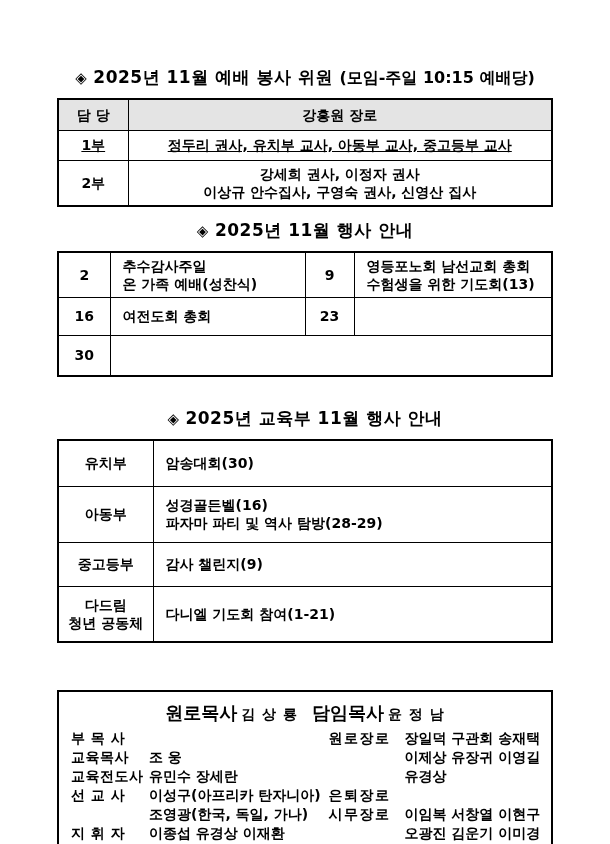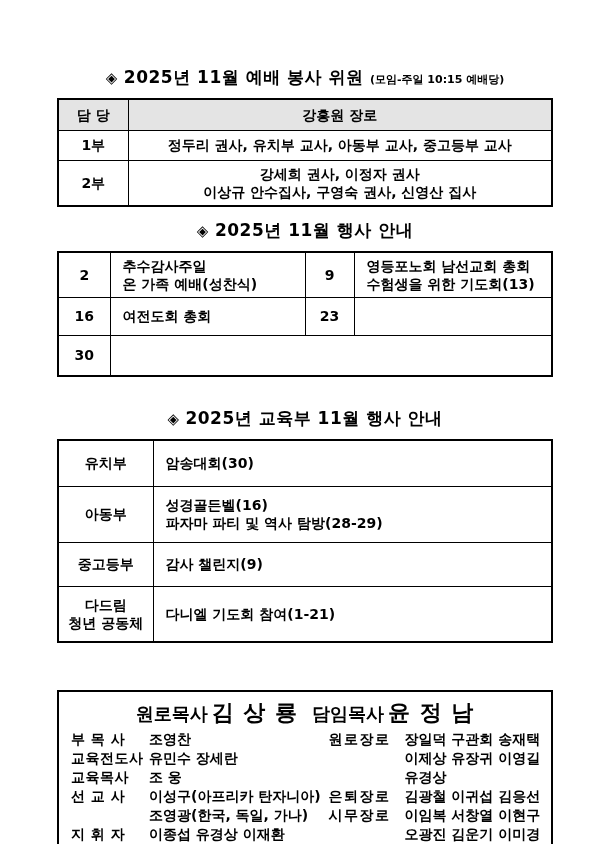--- a/index.html
+++ b/index.html
@@ -17,21 +17,21 @@
   .content { padding: 0 57px; }
 
   .section-title {
     text-align: center;
     font-size: 17px;
     font-weight: bold;
     letter-spacing: 0.5px;
     white-space: nowrap;
   }
   .section-title .diamond { font-size: 15px; margin-right: 6px; }
-  .section-title .subtitle { font-size: 11px; letter-spacing: 0; }
+  .section-title .subtitle { font-size: 16px; letter-spacing: 0; }
 
   .t1 { padding-top: 66px; }
   .t2 { padding-top: 12px; }
   .t3 { padding-top: 30px; }
 
   table {
     width: 100%;
     border-collapse: collapse;
     table-layout: fixed;
     font-size: 14px;
@@ -39,21 +39,21 @@
     margin-top: 9px;
   }
   table, table td { border: 1px solid #000; }
   table { border: 2px solid #000; }
   td { padding: 4px 6px; vertical-align: middle; line-height: 18px; }
   td.center { text-align: center; }
   td.left { text-align: left; padding-left: 12px; }
   tr.hdr td { background: #e4e4e4; text-align: center; height: 31px; }
 
   .worship-tbl td:first-child { width: 70px; text-align: center; }
-  .worship-tbl tr:nth-child(2) td { height: 30px; }
+  .worship-tbl tr:nth-child(2) td { height: 30px; text-decoration: underline; }
   .worship-tbl tr:nth-child(3) td { height: 41px; }
 
   .events-tbl td:nth-child(1), .events-tbl td:nth-child(3) { text-align: center; }
   .events-tbl col.c-day1 { width: 52px; }
   .events-tbl col.c-ev1  { width: 195px; }
   .events-tbl col.c-day2 { width: 49px; }
   .events-tbl tr:nth-child(1) td { height: 45px; }
   .events-tbl tr:nth-child(2) td { height: 38px; }
   .events-tbl tr:nth-child(3) td { height: 41px; }
 
@@ -65,21 +65,21 @@
 
   .staff-box {
     margin-top: 47px;
     border: 2px solid #000;
     height: 207px;
     padding: 9px 12px 0 12px;
     font-size: 14px;
   }
   .staff-header { text-align: center; line-height: 24px; white-space: nowrap; }
   .staff-header .role { font-size: 18px; }
-  .staff-header .name { font-size: 22px; letter-spacing: 1px; margin: 0 14px 16px 4px; }
+  .staff-header .name { font-size: 14px; letter-spacing: 1px; margin: 0 14px 16px 4px; }
   .staff-header .name:last-child { margin-right: 0; }
   .staff-cols { display: flex; margin-top: 3px; }
   .staff-col-left  { flex: 0 0 55%; }
   .staff-col-right { flex: 1; }
   .srow { display: flex; line-height: 19px; white-space: nowrap; }
   .srow .role  { flex: 0 0 78px; letter-spacing: 0.5px; }
   .srow .names { flex: 1; }
   .staff-col-right .srow .role { flex: 0 0 76px; letter-spacing: 1.5px; }
 </style>
 </head>
@@ -182,31 +182,30 @@
     </table>
 
     <div class="staff-box">
       <div class="staff-header">
         <span class="role">원로목사</span><span class="name">김 상 룡</span><span class="role">담임목사</span><span class="name">윤 정 남</span>
       </div>
       <div class="staff-cols">
         <div class="staff-col-left">
           <div class="srow">
               <span class="role">부  목  사</span>
-              <span class="names">조영찬</span>
+            </div>
+          <div class="srow">
+              <span class="role">교육목사</span>
+              <span class="names">조 웅</span>
             </div>
           <div class="srow">
               <span class="role">교육전도사</span>
               <span class="names">유민수 장세란</span>
             </div>
           <div class="srow">
-              <span class="role">교육목사</span>
-              <span class="names">조 웅</span>
-            </div>
-          <div class="srow">
               <span class="role">선  교  사</span>
               <span class="names">이성구(아프리카 탄자니아)</span>
             </div>
           <div class="srow">
               <span class="role"></span>
               <span class="names">조영광(한국, 독일, 가나)</span>
             </div>
           <div class="srow">
               <span class="role">지  휘  자</span>
               <span class="names">이종섭 유경상 이재환</span>
@@ -225,21 +224,20 @@
           <div class="srow">
               <span class="role"></span>
               <span class="names">이제상 유장귀 이영길</span>
             </div>
           <div class="srow">
               <span class="role"></span>
               <span class="names">유경상</span>
             </div>
           <div class="srow">
               <span class="role">은퇴장로</span>
-              <span class="names">김광철 이귀섭 김응선</span>
             </div>
           <div class="srow">
               <span class="role">시무장로</span>
               <span class="names">이임복 서창열 이현구</span>
             </div>
           <div class="srow">
               <span class="role"></span>
               <span class="names">오광진 김운기 이미경</span>
             </div>
           <div class="srow">

